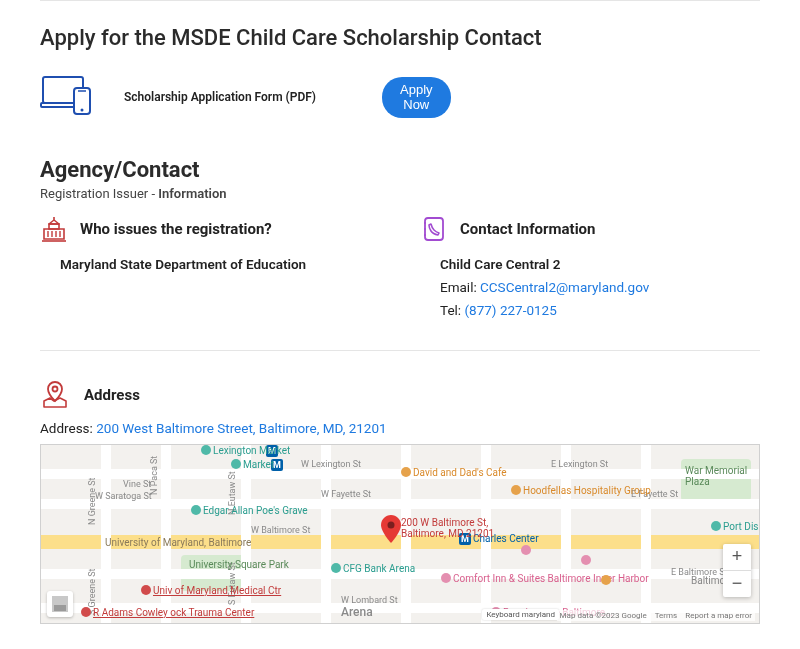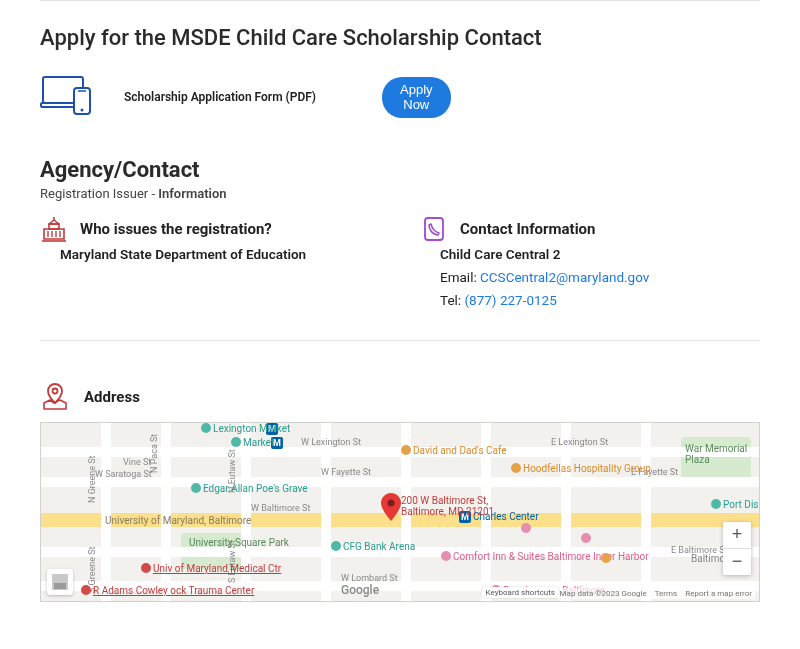--- a/index.html
+++ b/index.html
@@ -63,40 +63,41 @@
   }
   .two-col {
     display: flex;
     gap: 40px;
   }
   .col { flex: 1; }
   .icon-heading {
     display: flex;
     align-items: center;
     gap: 12px;
+    margin-bottom: 10px;
   }
   .icon-heading .icon-box {
     width: 28px; height: 28px;
     display: flex; align-items: center; justify-content: center;
     flex: 0 0 auto;
   }
   .icon-heading h3 {
     font-size: 15px;
     font-weight: 700;
     color: #222;
   }
   .body-text {
     font-size: 13.5px;
     color: #222;
     line-height: 1.7;
     margin-left: 20px;
   }
   .body-text strong { font-weight: 600; }
   a.link { color: #1f7ae0; text-decoration: none; }
-  .address-block { margin-top: 40px; }
+  .address-block { margin-top: 28px; }
   .address-heading {
     display: flex;
     align-items: center;
     gap: 14px;
     margin-bottom: 8px;
   }
   .address-heading h3 { font-size: 15px; font-weight: 700; }
   .address-line { font-size: 13.5px; margin-bottom: 8px; }
   
   .map {
@@ -315,20 +316,23 @@
   <div class="address-heading">
     <span class="icon-box">
       <svg width="30" height="30" viewBox="0 0 30 30" fill="none">
         <path d="M15 3 C11 3 8 6 8 10 C8 15 15 22 15 22 C15 22 22 15 22 10 C22 6 19 3 15 3 Z" stroke="#c23b3b" stroke-width="1.8" fill="none"></path>
         <circle cx="15" cy="10" r="2.5" stroke="#c23b3b" stroke-width="1.8" fill="none"></circle>
         <path d="M4 22 L10 19 L14 22 L20 19 L26 22 L26 28 L4 28 Z" stroke="#c23b3b" stroke-width="1.6" fill="none" stroke-linejoin="round"></path>
       </svg>
     </span>
     <h3>Address</h3>
   </div>
+  <div class="address-line">
+    <span>Address: </span><a class="link" href="#">200 West Baltimore Street, Baltimore, MD, 21201</a>
+  </div>
 
   <div class="map">
 
     <div class="area-green" style="left:140px;top:110px;width:70px;height:36px"></div>
     <div class="area-green" style="left:640px;top:14px;width:70px;height:42px"></div>
 
     <div class="road-h" style="top:24px"></div>
     <div class="road-h" style="top:54px"></div>
     <div class="road-h road-main" style="top:90px"></div>
     <div class="road-h" style="top:124px"></div>
@@ -440,21 +444,21 @@
       <button>−</button>
     </div>
 
     <div class="pegman">
       <svg width="18" height="18" viewBox="0 0 18 18">
           <rect x="1" y="1" width="16" height="16" fill="#c8c8c8"></rect>
           <rect x="3" y="10" width="12" height="6" fill="#9a9a9a"></rect>
         </svg>
     </div>
 
-    <span class="glogo">Google</span>
-    <span class="kb-shortcut">Keyboard shortcuts</span>
+    <span class="glogo">Arena</span>
+    <span class="kb-shortcut">Keyboard maryland</span>
     <div class="attribution">
       <span>Map data ©2023 Google</span>
       <span style="cursor:pointer">Terms</span>
       <span style="cursor:pointer">Report a map error</span>
     </div>
   </div>
 </div>
 
 </body></html>

